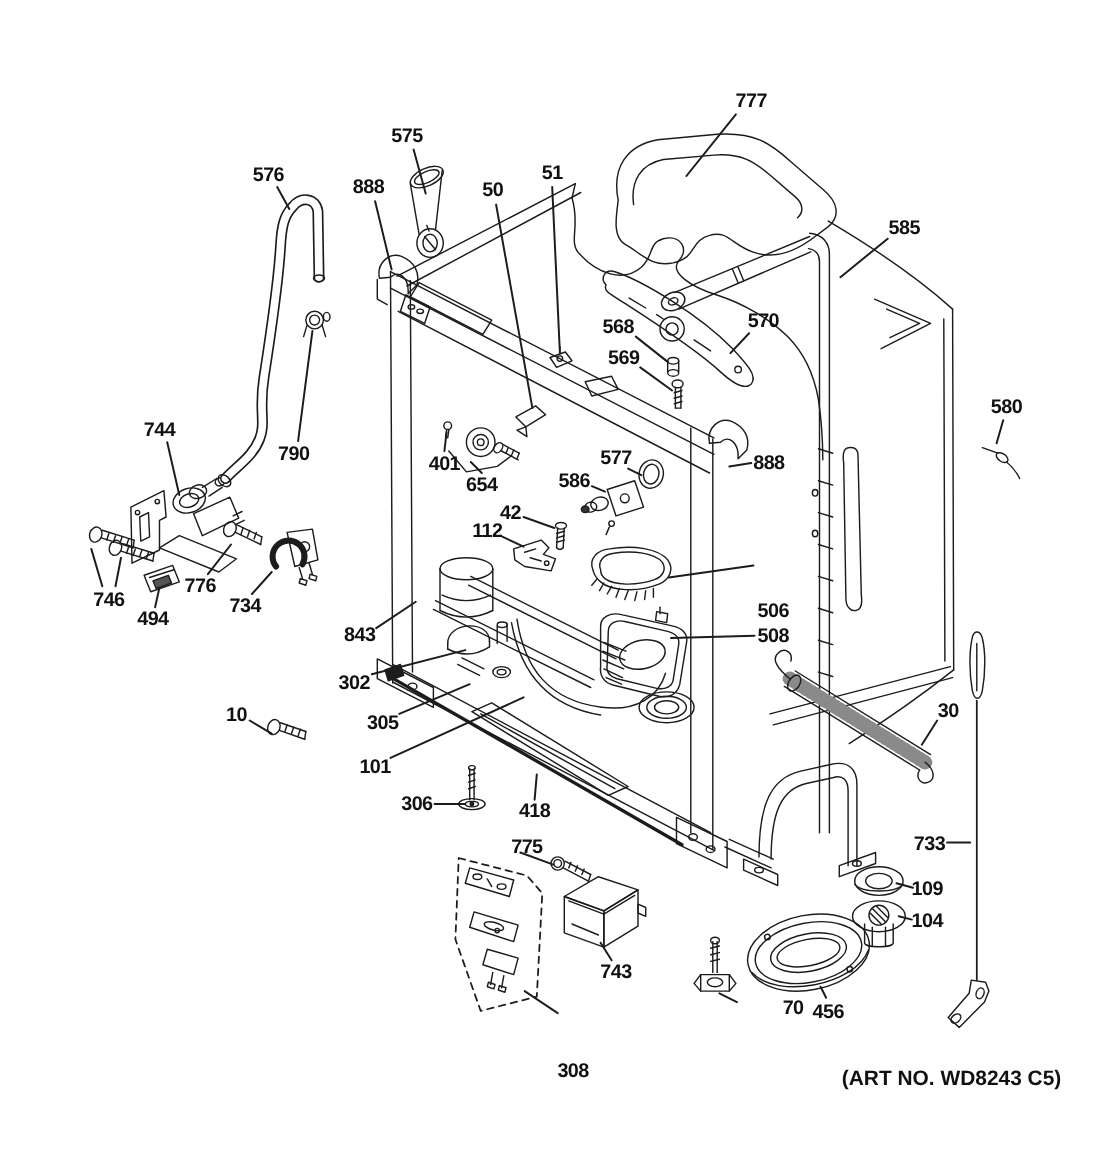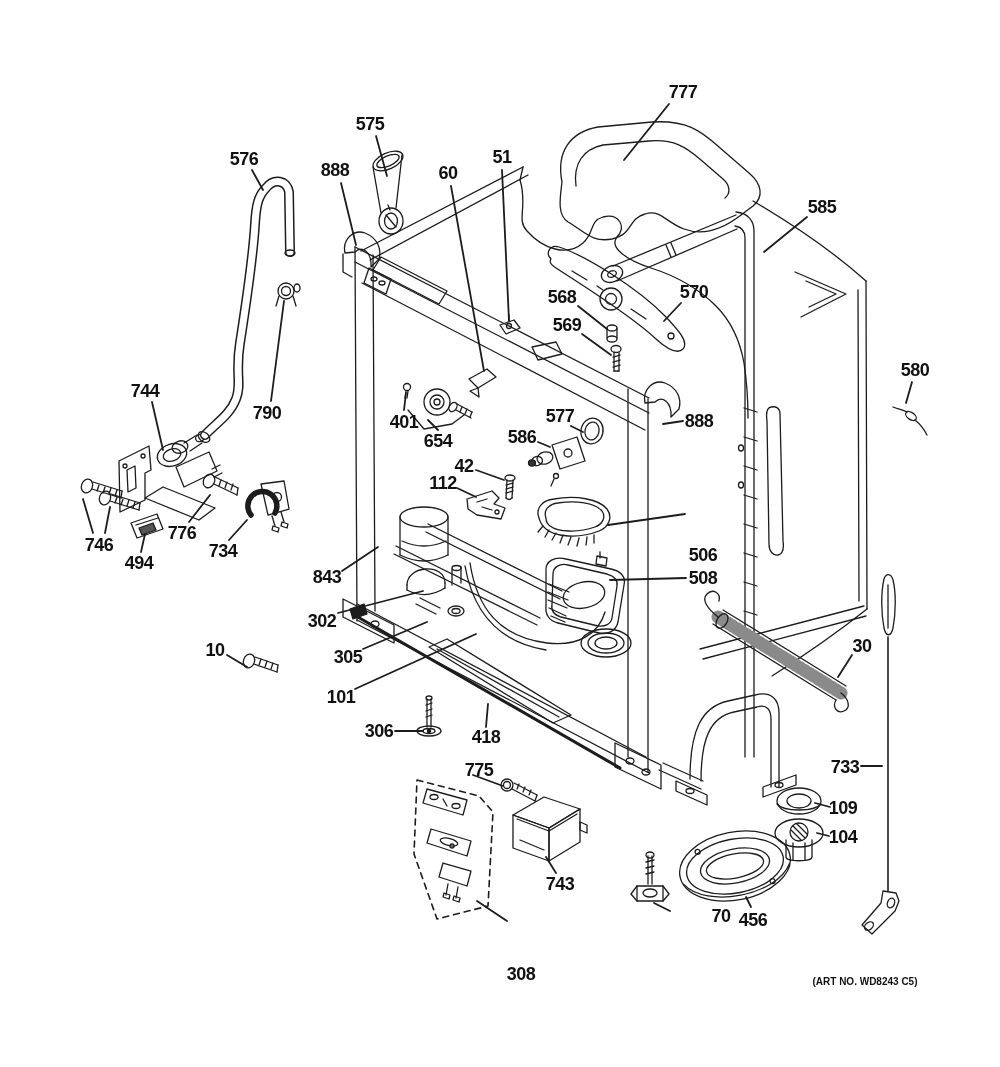--- a/index.html
+++ b/index.html
@@ -5,21 +5,21 @@
   html,body{margin:0;padding:0;background:#fff;}
   #stage{position:relative;width:1000px;height:1067px;background:#fff;overflow:hidden;
          font-family:"Liberation Sans",sans-serif;}
   #line-art,#leader-svg{position:absolute;left:0;top:0;}
   #line-art path,#line-art line,#line-art ellipse,#line-art circle,#line-art polyline{
     fill:none;stroke:#1c1c1c;stroke-width:1.3;stroke-linecap:round;stroke-linejoin:round;}
   #leader-svg line{stroke:#1c1c1c;stroke-width:1.8;stroke-linecap:round;}
   .callout{position:absolute;transform:translate(-50%,-50%);font-weight:bold;
            font-size:18px;letter-spacing:-0.5px;color:#111;white-space:nowrap;}
   #art-number{position:absolute;transform:translate(-50%,-50%);font-weight:bold;
-              font-size:10px;color:#111;white-space:nowrap;}
+              font-size:19px;color:#111;white-space:nowrap;}
 </style>
 </head>
 <body>
 
 <div id="stage">
 
   <svg id="line-art" width="1000" height="1067" viewBox="0 0 1000 1067">
 
     <g>
       <path d="M562,182 C556,152 570,132 598,127 L652,122 C686,120 700,130 719,147 L749,173
@@ -461,21 +461,21 @@
       <line x1="670" y1="911" x2="654" y2="903"></line>
       <line x1="751" y1="907" x2="746" y2="897"></line>
       <line x1="507" y1="921" x2="477" y2="901"></line>
     </svg>
 
   <div id="callout-layer">
       <div class="callout" style="left: 683px; top: 92px;">777</div>
       <div class="callout" style="left: 370px; top: 124px;">575</div>
       <div class="callout" style="left: 244px; top: 159px;">576</div>
       <div class="callout" style="left: 335px; top: 170px;">888</div>
-      <div class="callout" style="left: 448px; top: 173px;">60</div>
+      <div class="callout" style="left: 448px; top: 173px;">50</div>
       <div class="callout" style="left: 502px; top: 157px;">51</div>
       <div class="callout" style="left: 822px; top: 207px;">585</div>
       <div class="callout" style="left: 562px; top: 297px;">568</div>
       <div class="callout" style="left: 567px; top: 325px;">569</div>
       <div class="callout" style="left: 694px; top: 292px;">570</div>
       <div class="callout" style="left: 915px; top: 370px;">580</div>
       <div class="callout" style="left: 145px; top: 391px;">744</div>
       <div class="callout" style="left: 267px; top: 413px;">790</div>
       <div class="callout" style="left: 404px; top: 422px;">401</div>
       <div class="callout" style="left: 438px; top: 441px;">654</div>

